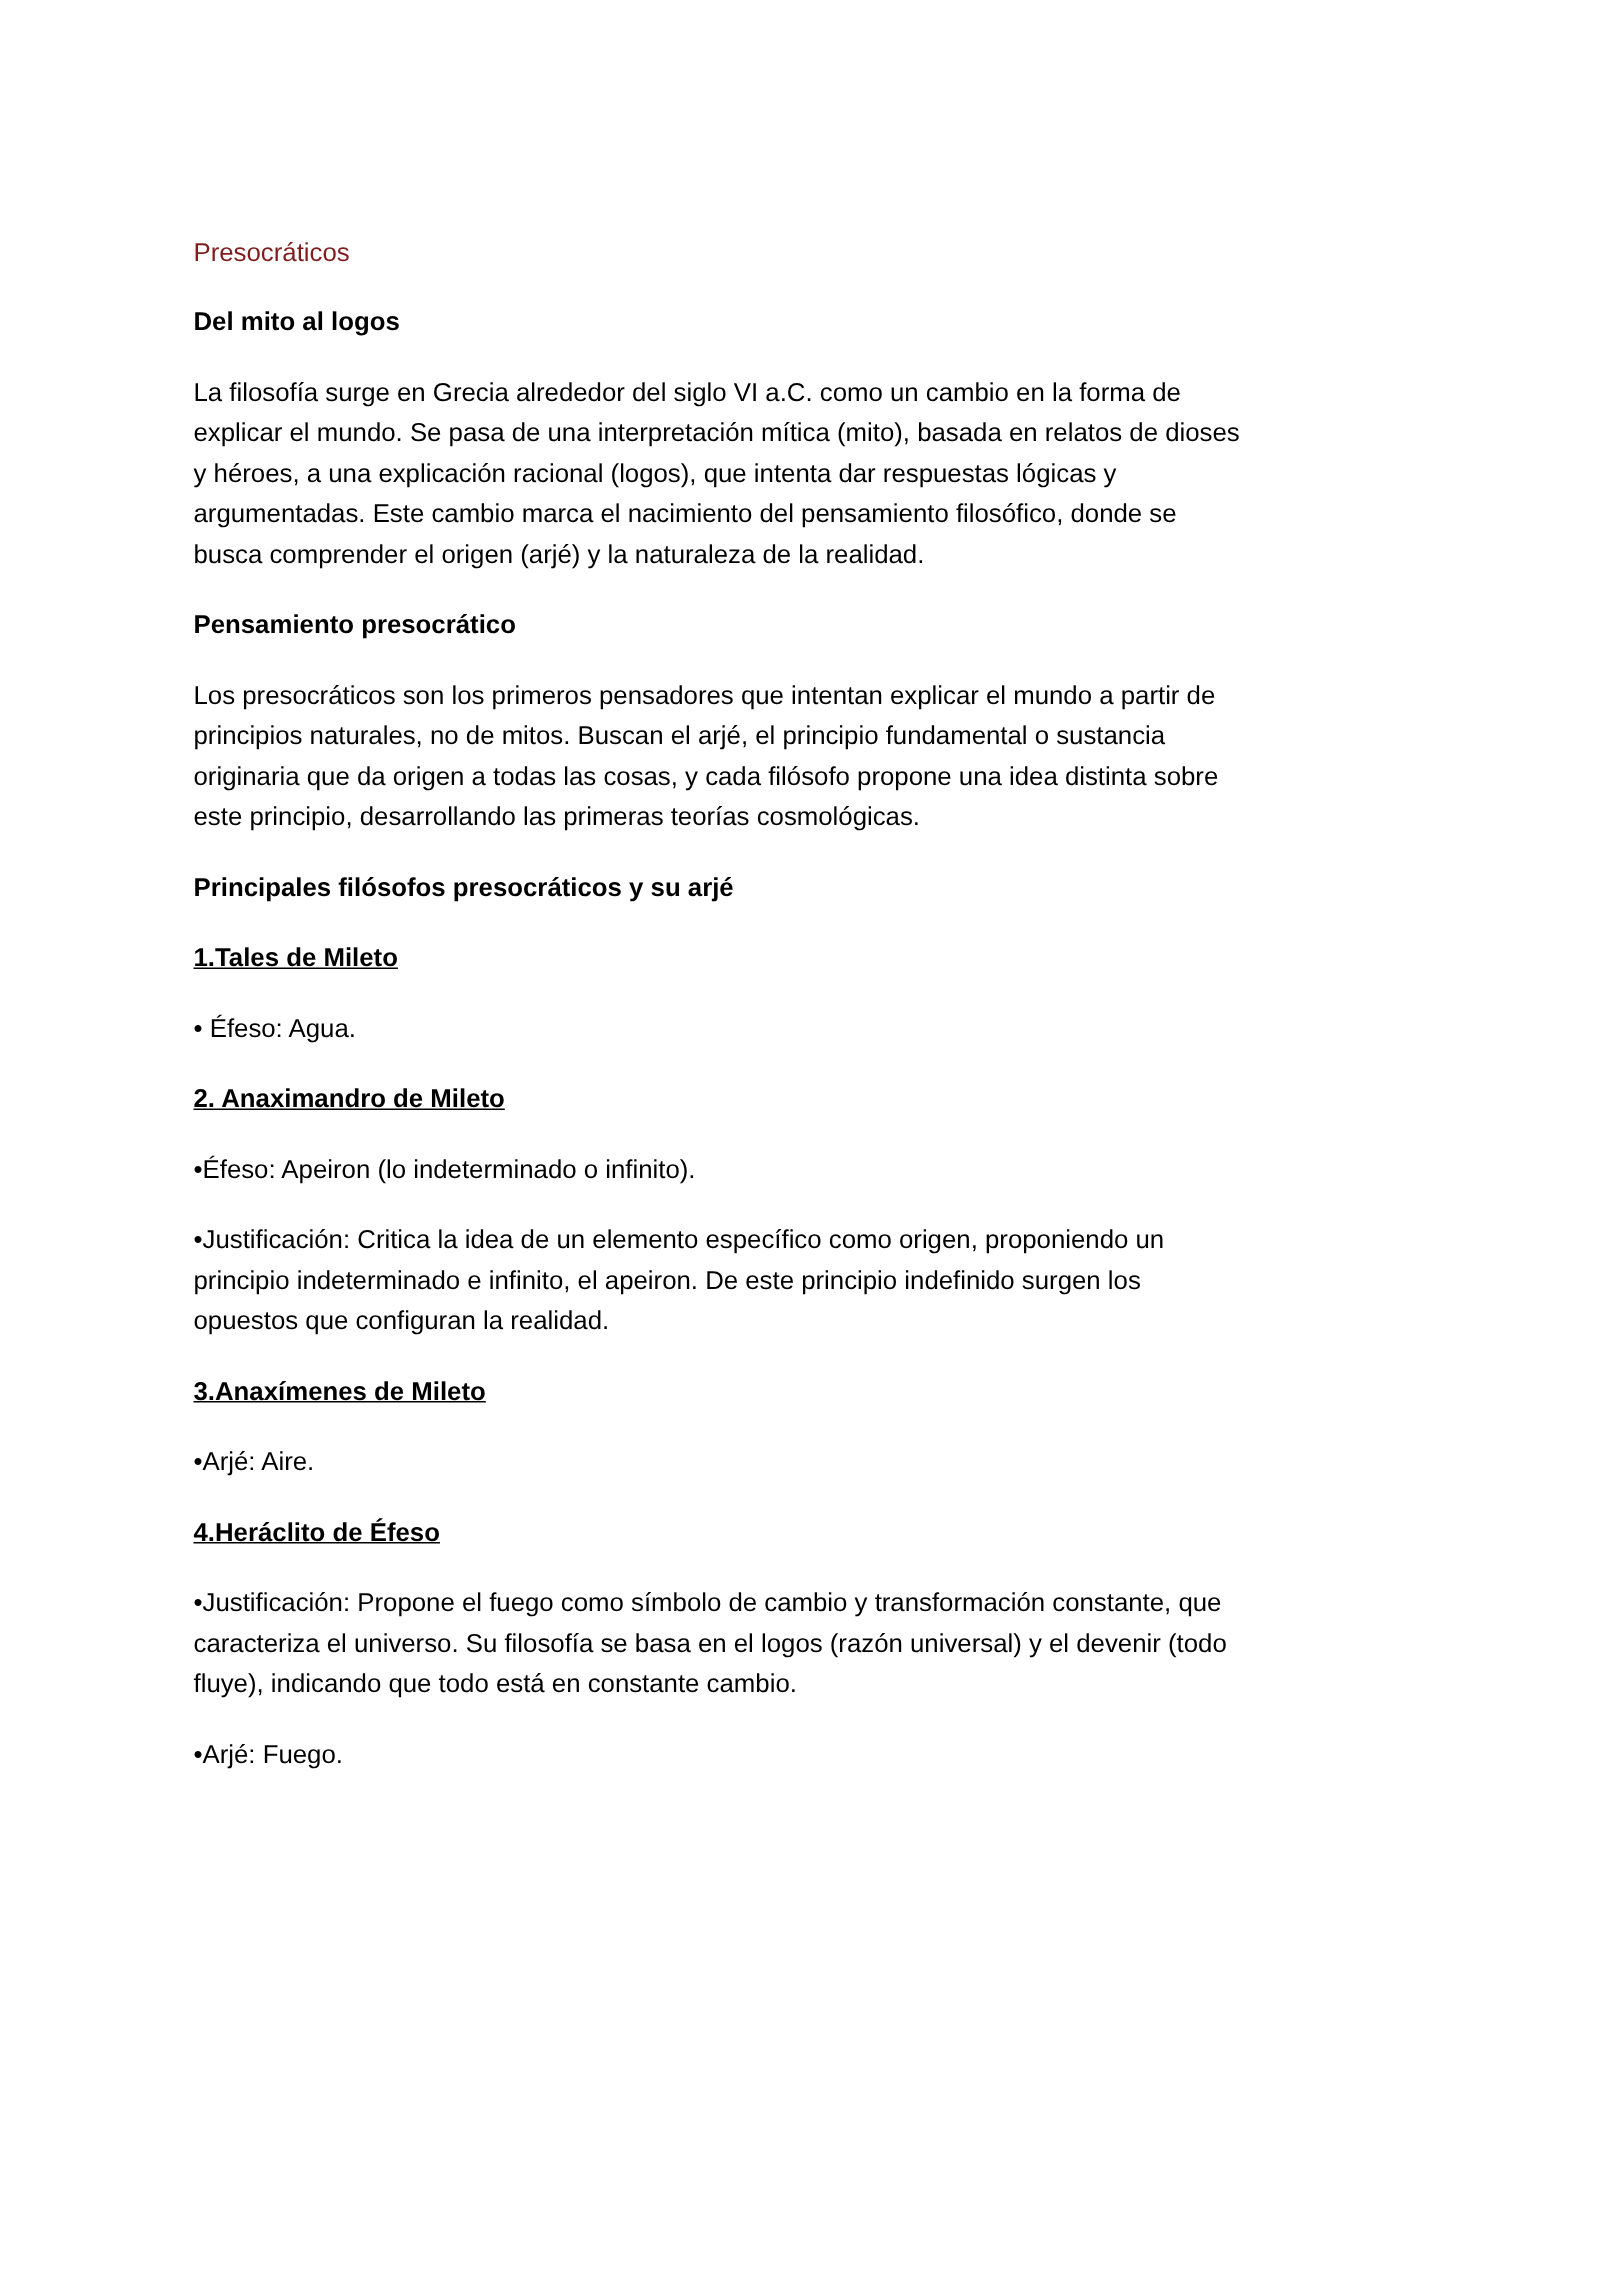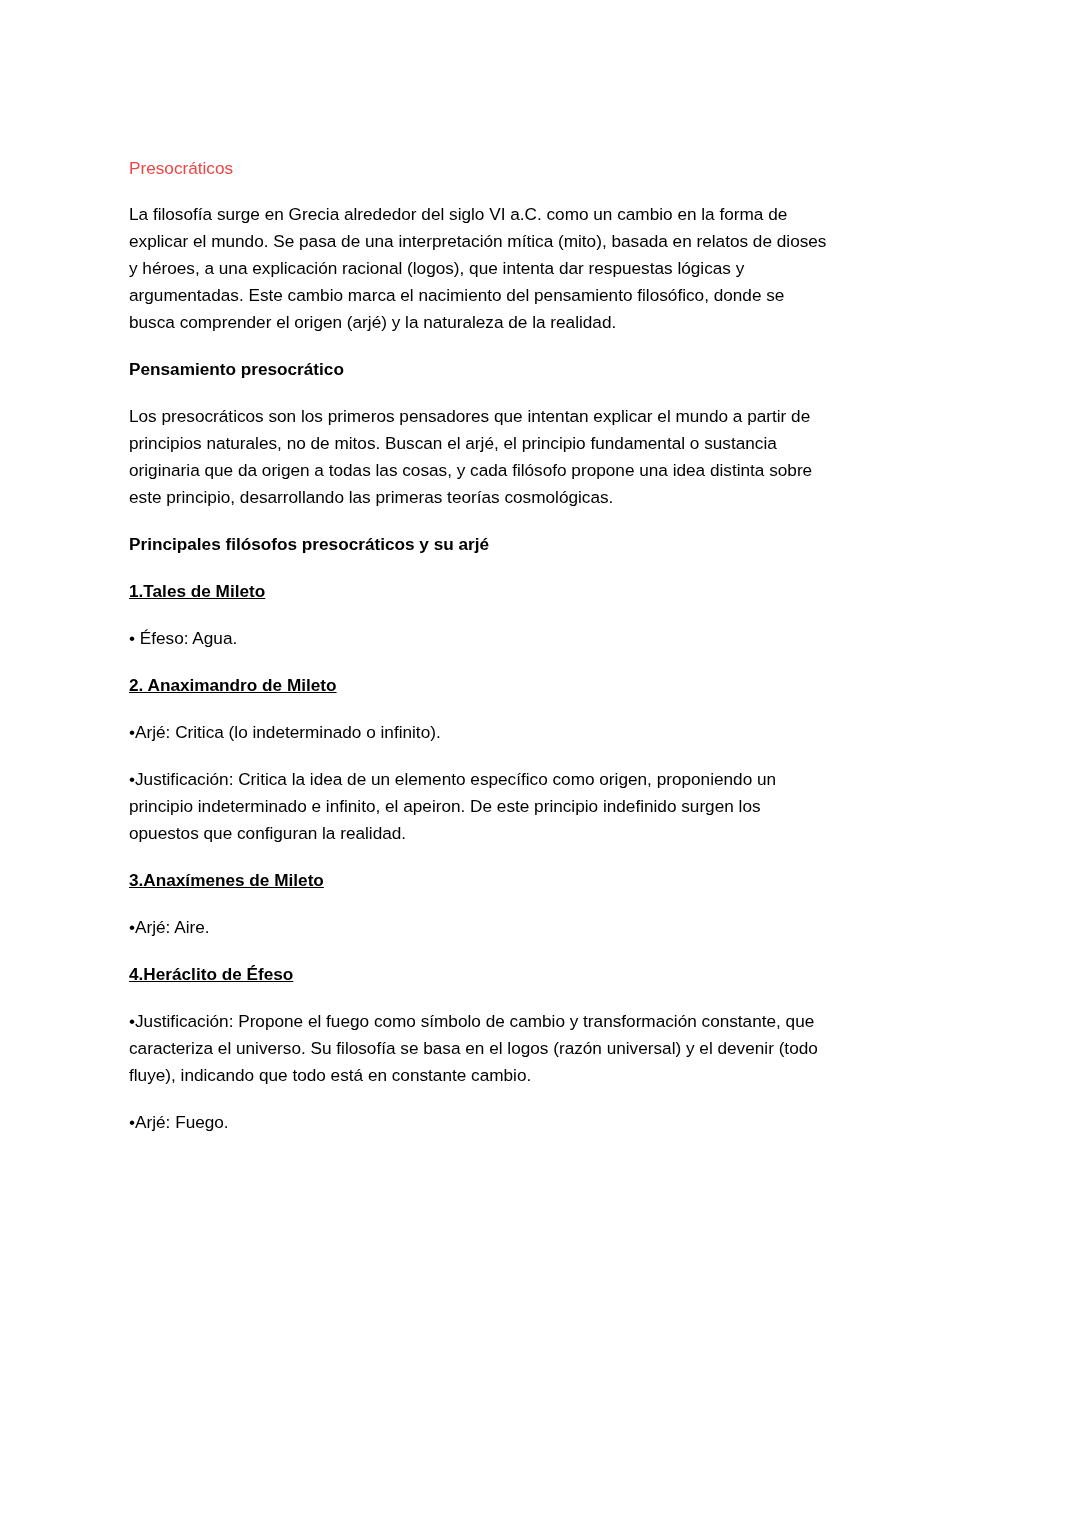--- a/index.html
+++ b/index.html
@@ -15,21 +15,21 @@
     color: #000000;
   }
   .page {
     box-sizing: border-box;
     width: 1080px;
     height: 1525px;
     padding: 155px 100px 0 129px;
   }
   .doc-title {
     display: block;
-    color: #ef4444;
+    color: #7f1d1d;
     text-decoration: none;
     font-size: 17.2px;
     line-height: 27px;
     margin: 0 0 19px 0;
     cursor: pointer;
   }
   .section-heading {
     font-size: 17.2px;
     line-height: 27px;
     font-weight: bold;
@@ -50,41 +50,42 @@
     max-width: 850px;
   }
 </style>
 </head>
 <body>
 
 <div class="page">
 
   <a class="doc-title" href="#">Presocráticos</a>
 
+  <h2 class="section-heading">Del mito al logos</h2>
 
   <p class="para">La filosofía surge en Grecia alrededor del siglo VI a.C. como un cambio en la forma de
 explicar el mundo. Se pasa de una interpretación mítica (mito), basada en relatos de dioses
 y héroes, a una explicación racional (logos), que intenta dar respuestas lógicas y
 argumentadas. Este cambio marca el nacimiento del pensamiento filosófico, donde se
 busca comprender el origen (arjé) y la naturaleza de la realidad.</p>
 
   <h2 class="section-heading">Pensamiento presocrático</h2>
 
   <p class="para">Los presocráticos son los primeros pensadores que intentan explicar el mundo a partir de
 principios naturales, no de mitos. Buscan el arjé, el principio fundamental o sustancia
 originaria que da origen a todas las cosas, y cada filósofo propone una idea distinta sobre
 este principio, desarrollando las primeras teorías cosmológicas.</p>
 
   <h2 class="section-heading">Principales filósofos presocráticos y su arjé</h2>
 
   <h3 class="philosopher-heading">1.Tales de Mileto</h3>
   <p class="para">• Éfeso: Agua.</p>
 
   <h3 class="philosopher-heading">2. Anaximandro de Mileto</h3>
-  <p class="para">•Arjé: Critica (lo indeterminado o infinito).</p>
+  <p class="para">•Éfeso: Apeiron (lo indeterminado o infinito).</p>
   <p class="para">•Justificación: Critica la idea de un elemento específico como origen, proponiendo un
 principio indeterminado e infinito, el apeiron. De este principio indefinido surgen los
 opuestos que configuran la realidad.</p>
 
   <h3 class="philosopher-heading">3.Anaxímenes de Mileto</h3>
   <p class="para">•Arjé: Aire.</p>
 
   <h3 class="philosopher-heading">4.Heráclito de Éfeso</h3>
   <p class="para">•Justificación: Propone el fuego como símbolo de cambio y transformación constante, que
 caracteriza el universo. Su filosofía se basa en el logos (razón universal) y el devenir (todo

